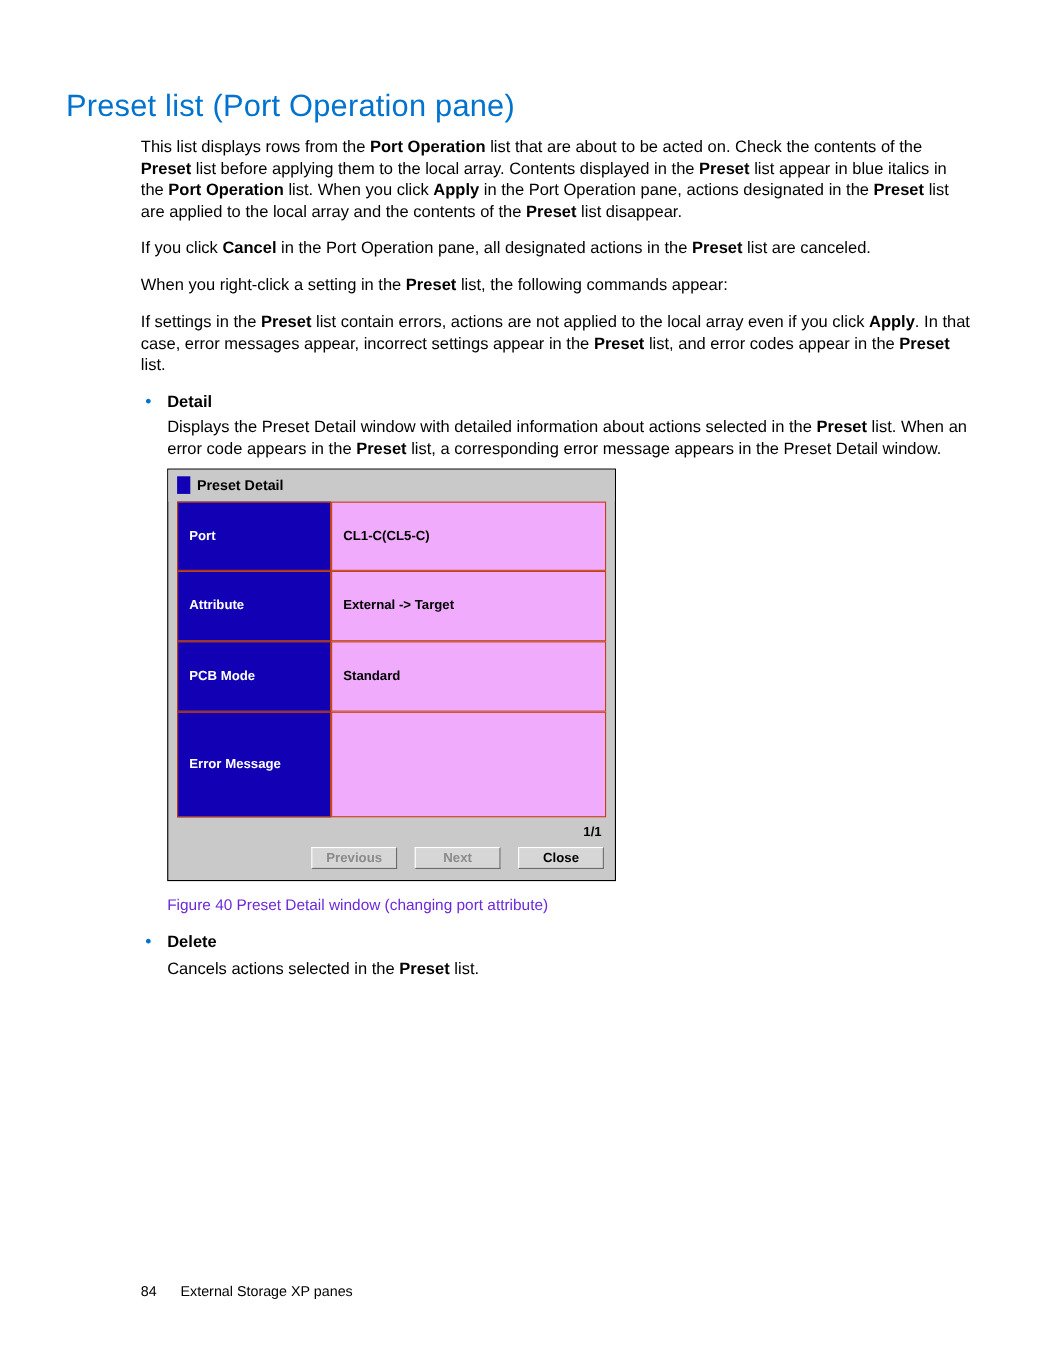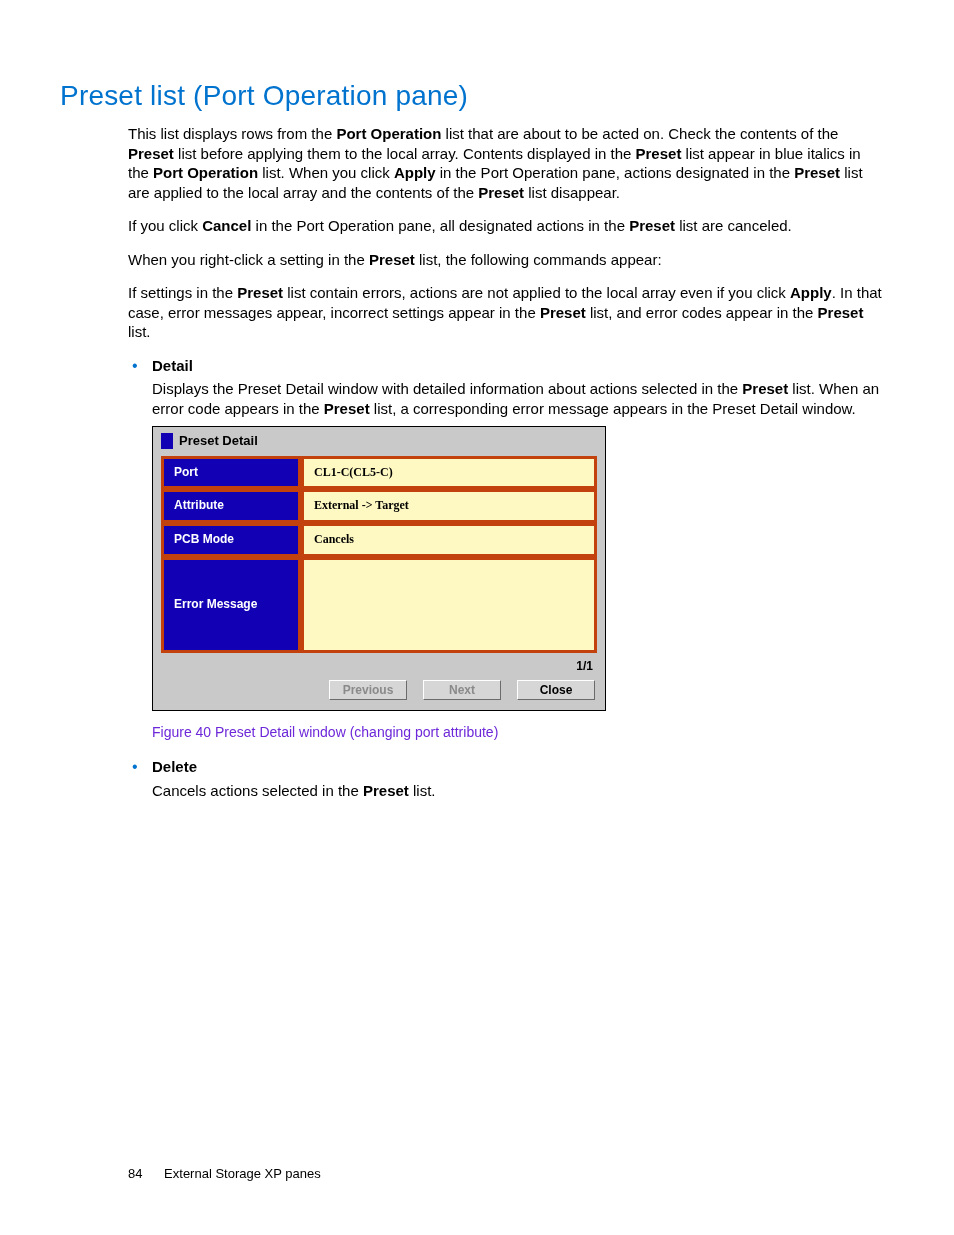--- a/index.html
+++ b/index.html
@@ -63,21 +63,21 @@
     display: block;
     margin-bottom: 4px;
   }
   ul.cmd-list .cmd-desc {
     display: block;
     margin-bottom: 8px;
   }
 
   
   .preset-window {
-    width: 454px;
+    width: 408px;
     margin: 8px 0 12px 0;
     border: 1px solid #000;
     background: #c9c9c9;
     box-sizing: border-box;
   }
   .pw-titlebar {
     background: #c9c9c9;
     padding: 6px 8px;
     font-size: 13px;
     font-weight: 700;
@@ -94,33 +94,33 @@
   .pw-grid {
     display: grid;
     grid-template-columns: 140px 1fr;
     width: calc(100% - 16px);
     margin: 0 8px 4px 8px;
     box-sizing: border-box;
   }
   .pw-label, .pw-value {
     font-size: 12px;
     font-weight: 700;
-    padding: 6px 10px;
-    border: 3px solid #c2410c;
+    padding: 23px 10px;
+    border: 1px solid #c2410c;
     box-sizing: border-box;
   }
   .pw-label {
     background: #1200b4;
     color: #ffffff;
     font-family: Arial, sans-serif;
   }
   .pw-value {
-    background: #fef9c3;
+    background: #f0abfc;
     color: #000;
-    font-family: Liberation Serif, serif;
+    font-family: Liberation Sans, sans-serif;
   }
   .pw-label.tall, .pw-value.tall {
     height: 96px;
     display: flex;
     align-items: center;
   }
   .pw-counter {
     text-align: right;
     font-size: 12px;
     font-weight: 700;
@@ -199,21 +199,21 @@
           <div class="pw-titlebar">
             <span class="bluebox"></span>
             <span>Preset Detail</span>
           </div>
           <div class="pw-grid">
             <div class="pw-label">Port</div>
             <div class="pw-value">CL1-C(CL5-C)</div>
             <div class="pw-label">Attribute</div>
             <div class="pw-value">External -&gt; Target</div>
             <div class="pw-label">PCB Mode</div>
-            <div class="pw-value">Cancels</div>
+            <div class="pw-value">Standard</div>
             <div class="pw-label tall">Error Message</div>
             <div class="pw-value tall"></div>
           </div>
           <div class="pw-counter">1/1</div>
           <div class="pw-buttons">
             <div class="pw-btn disabled">Previous</div>
             <div class="pw-btn disabled">Next</div>
             <div class="pw-btn">Close</div>
           </div>
         </div>

